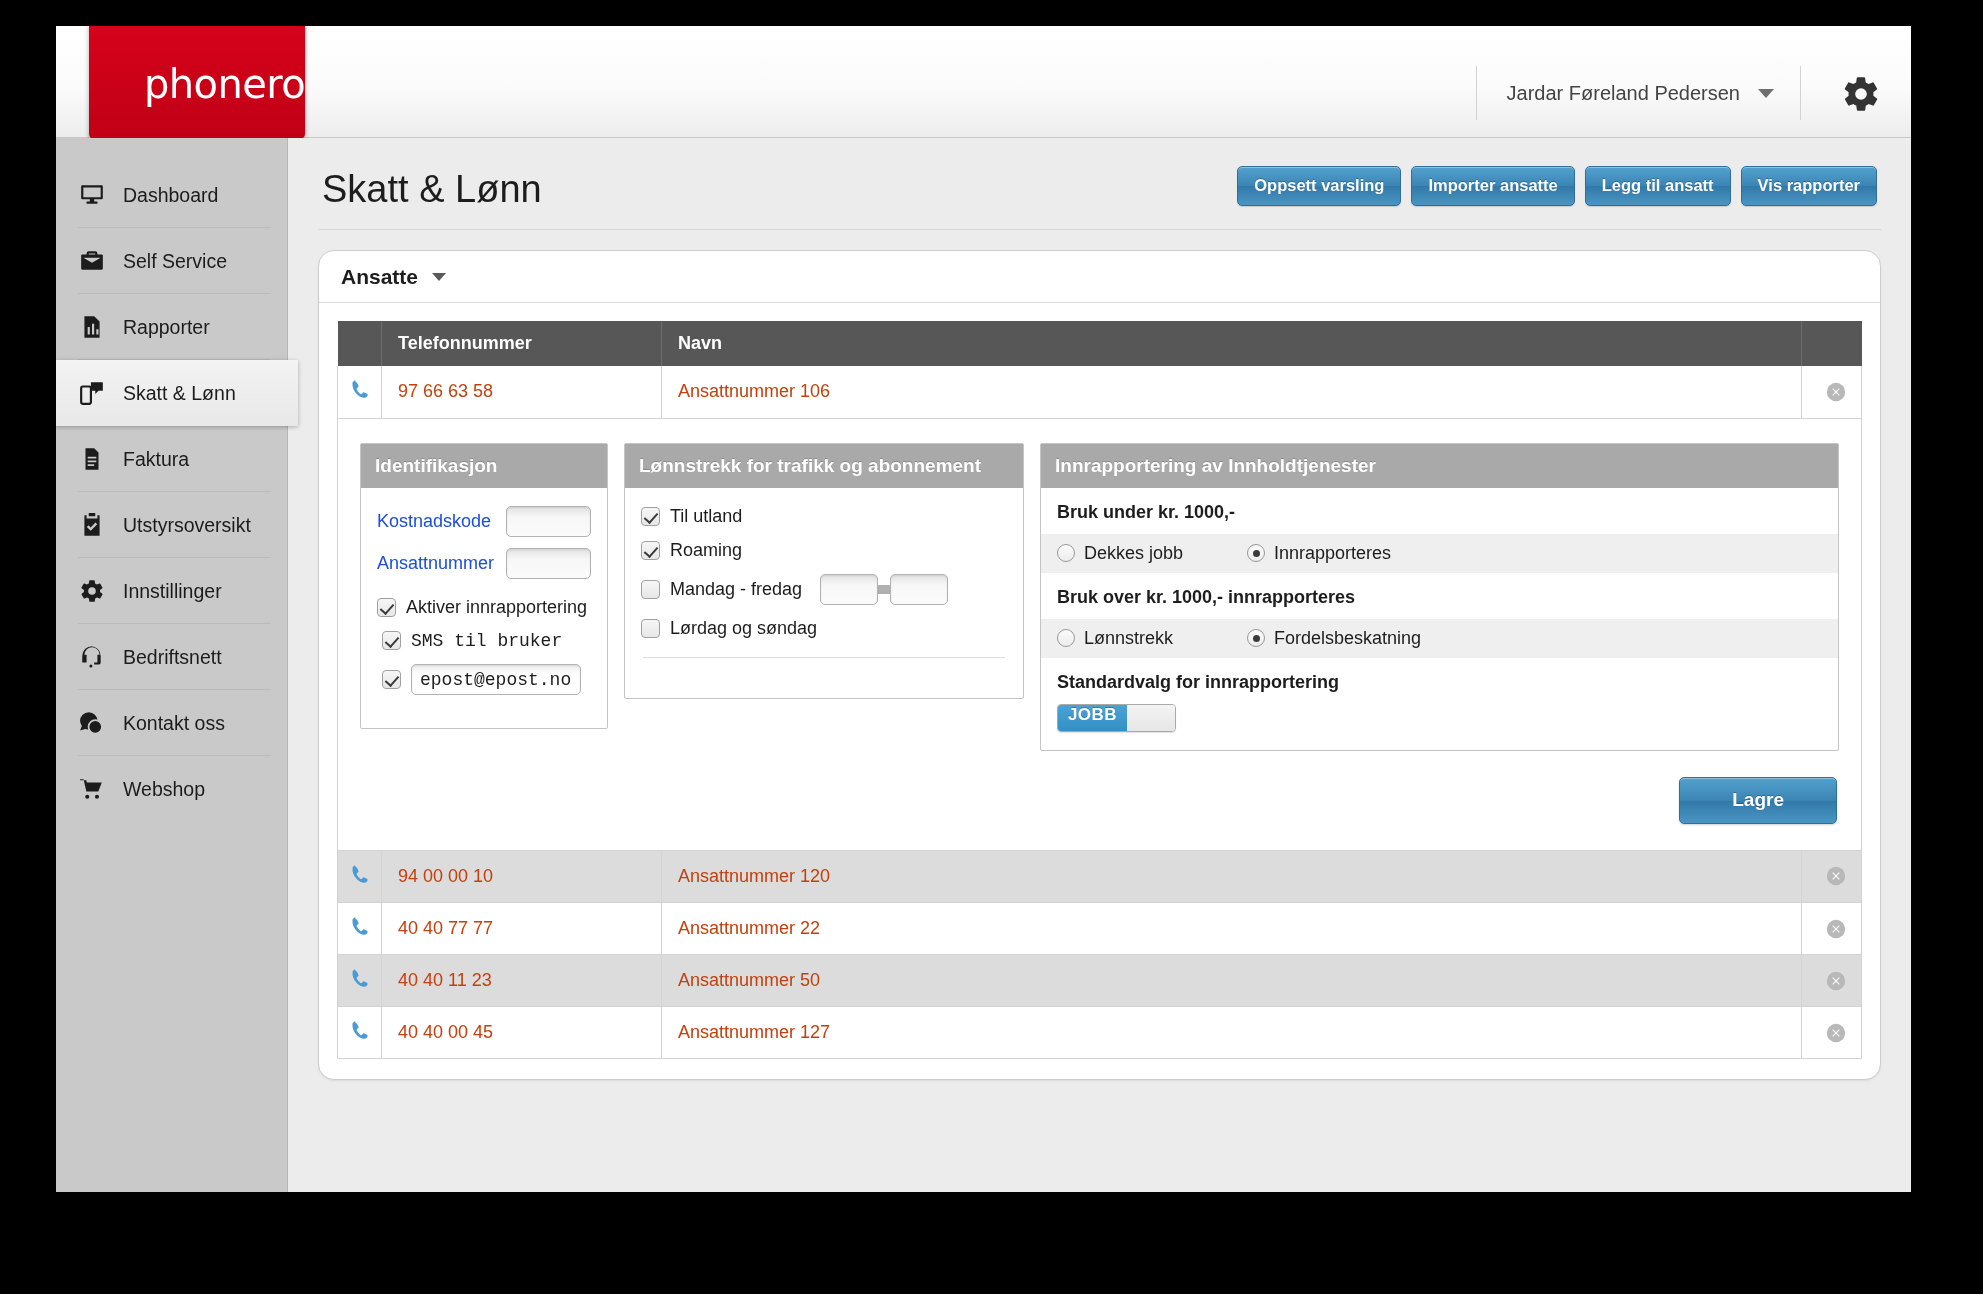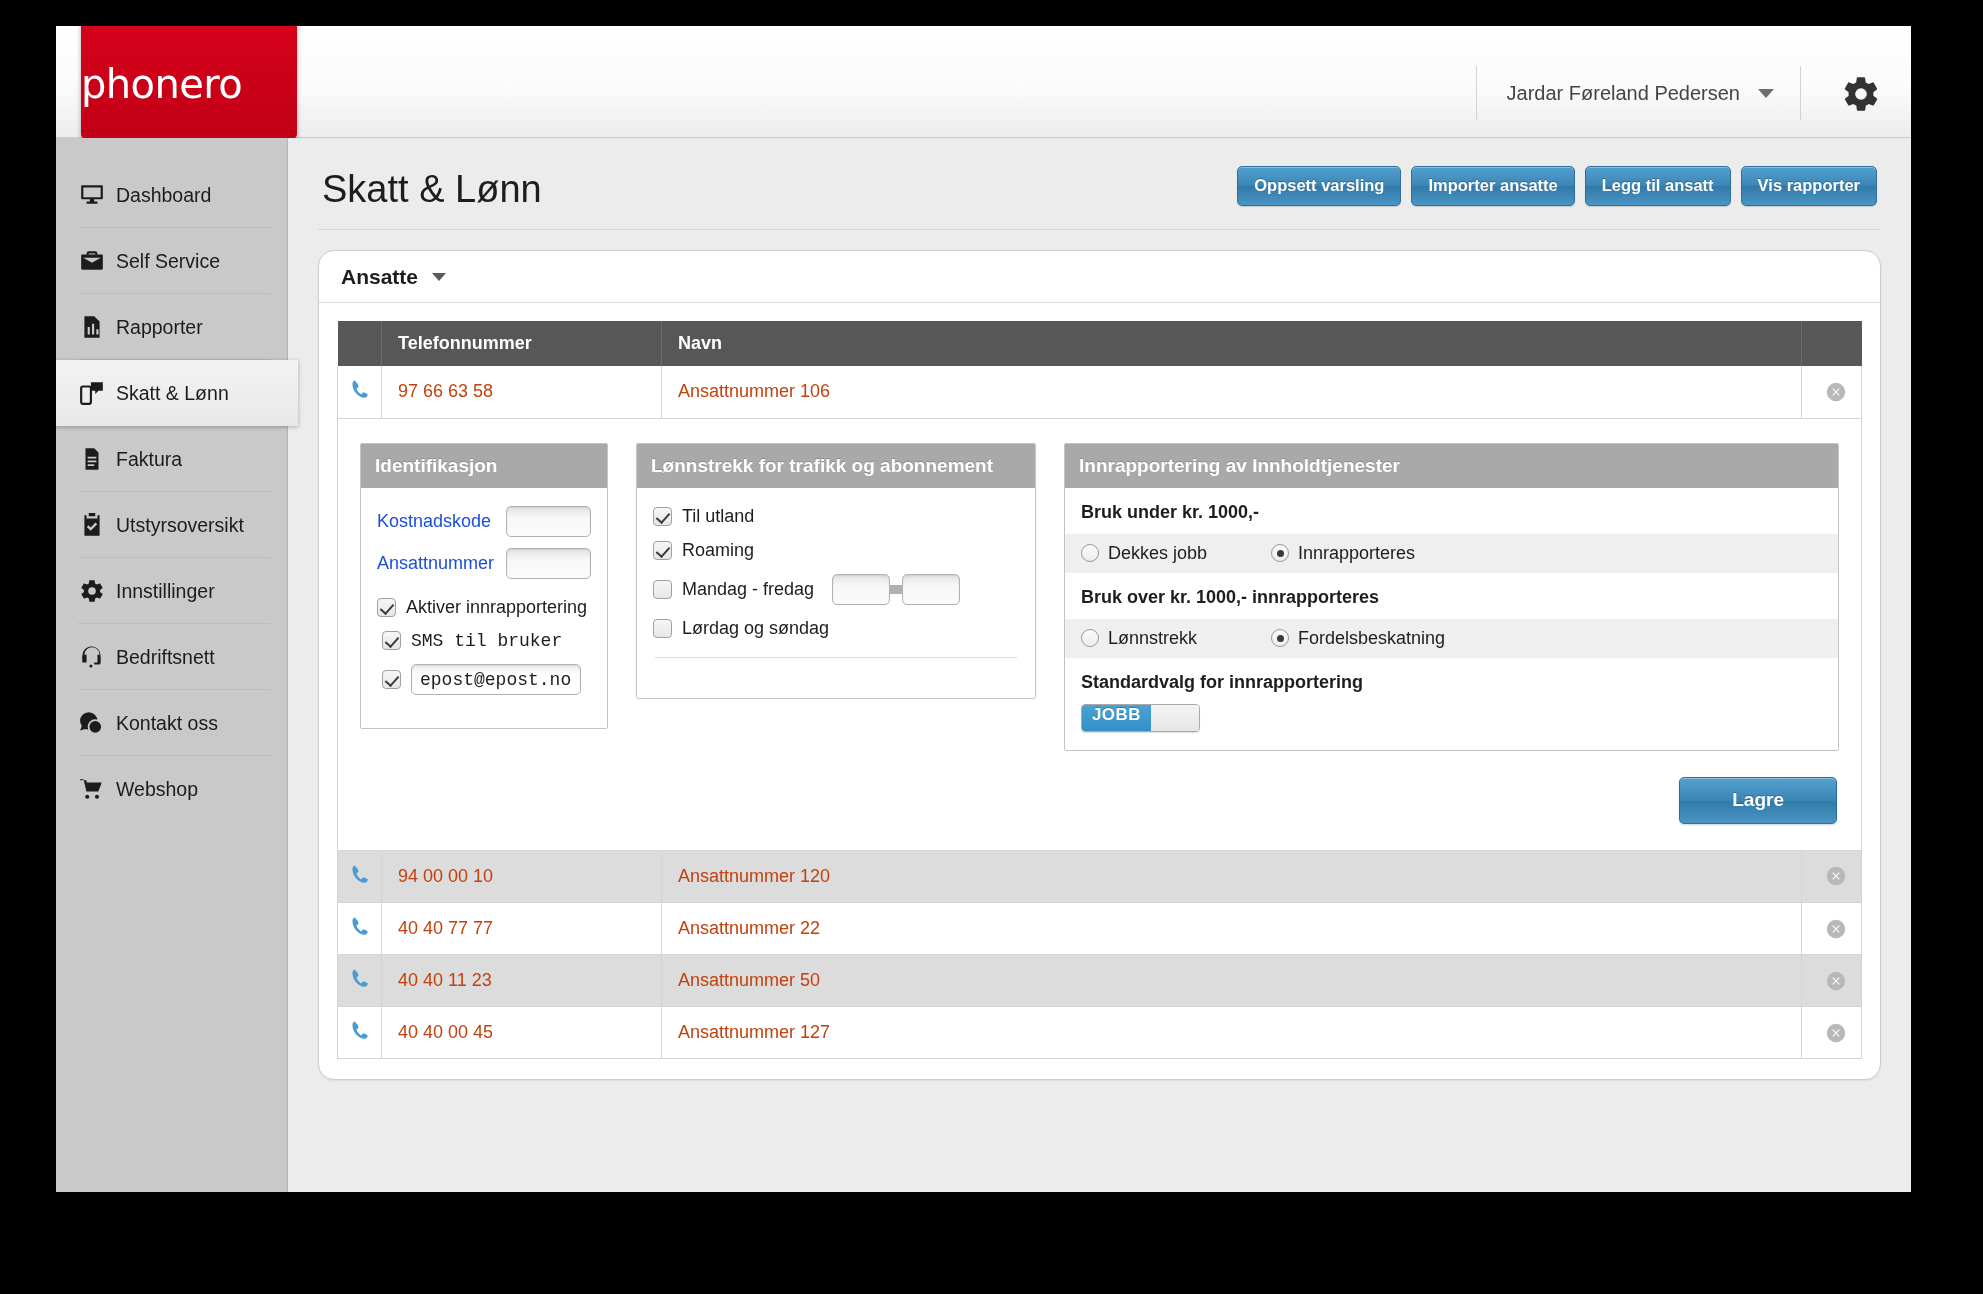--- a/index.html
+++ b/index.html
@@ -21,26 +21,26 @@
 
   
   .topbar {
     position: absolute; left: 0; top: 0;
     width: 100%; height: 112px;
     background: linear-gradient(to bottom, #ffffff 0%, #fbfbfb 55%, #ededed 100%);
     border-bottom: 1px solid #c9c9c9;
   }
   .logo {
     position: absolute;
-    left: 25px; top: -4px;
+    left: 33px; top: -4px;
     width: 216px; height: 117px;
     background: linear-gradient(to bottom, #d6021a 0%, #c00016 100%);
     border-radius: 0 0 5px 5px;
     box-shadow: 0 3px 5px rgba(0,0,0,0.32);
-    display: flex; align-items: center; justify-content: flex-start;
+    display: flex; align-items: center; justify-content: flex-end;
   }
   .logo-text {
     color: #fff;
     font-size: 40px;
     font-weight: 400;
     letter-spacing: -0.6px;
     font-family: "DejaVu Sans", sans-serif;
     padding-top: 6px;
   }
   .user-area {
@@ -72,21 +72,21 @@
     width: 232px; bottom: 0;
     background: #c9c9c9;
     border-right: 1px solid #b5b5b5;
   }
   .nav-list { padding-top: 24px; }
   .nav-item {
     position: relative;
     display: flex; align-items: center;
     height: 66px;
     padding-left: 22px;
-    gap: 10px;
+    gap: 17px;
     cursor: pointer;
   }
   .nav-item .sep {
     position: absolute; left: 22px; right: 16px; bottom: 0;
     height: 1px; background: #bcbcbc;
   }
   .nav-item:last-child .sep { display: none; }
   .nav-item.active {
     background: linear-gradient(to bottom, #f3f3f3 0%, #e8e8e8 100%);
     width: 246px;
@@ -193,21 +193,21 @@
   .phone-ico { display: inline-block; width: 22px; height: 26px; }
   .x-ico { display: inline-block; width: 22px; height: 22px; cursor: pointer; vertical-align: middle; }
 
   
   .detail {
     background: #fff;
     border: 1px solid #d4d4d4;
     border-top: none;
     padding: 24px 22px 22px 22px;
   }
-  .cards { display: flex; gap: 28px; align-items: flex-start; }
+  .cards { display: flex; gap: 16px; align-items: flex-start; }
   .card {
     border: 1px solid #c4c4c4;
     background: #fff;
     border-radius: 2px;
   }
   .card-head {
     background: #a9a9a9;
     color: #fff;
     font-size: 19px;
     font-weight: bold;

